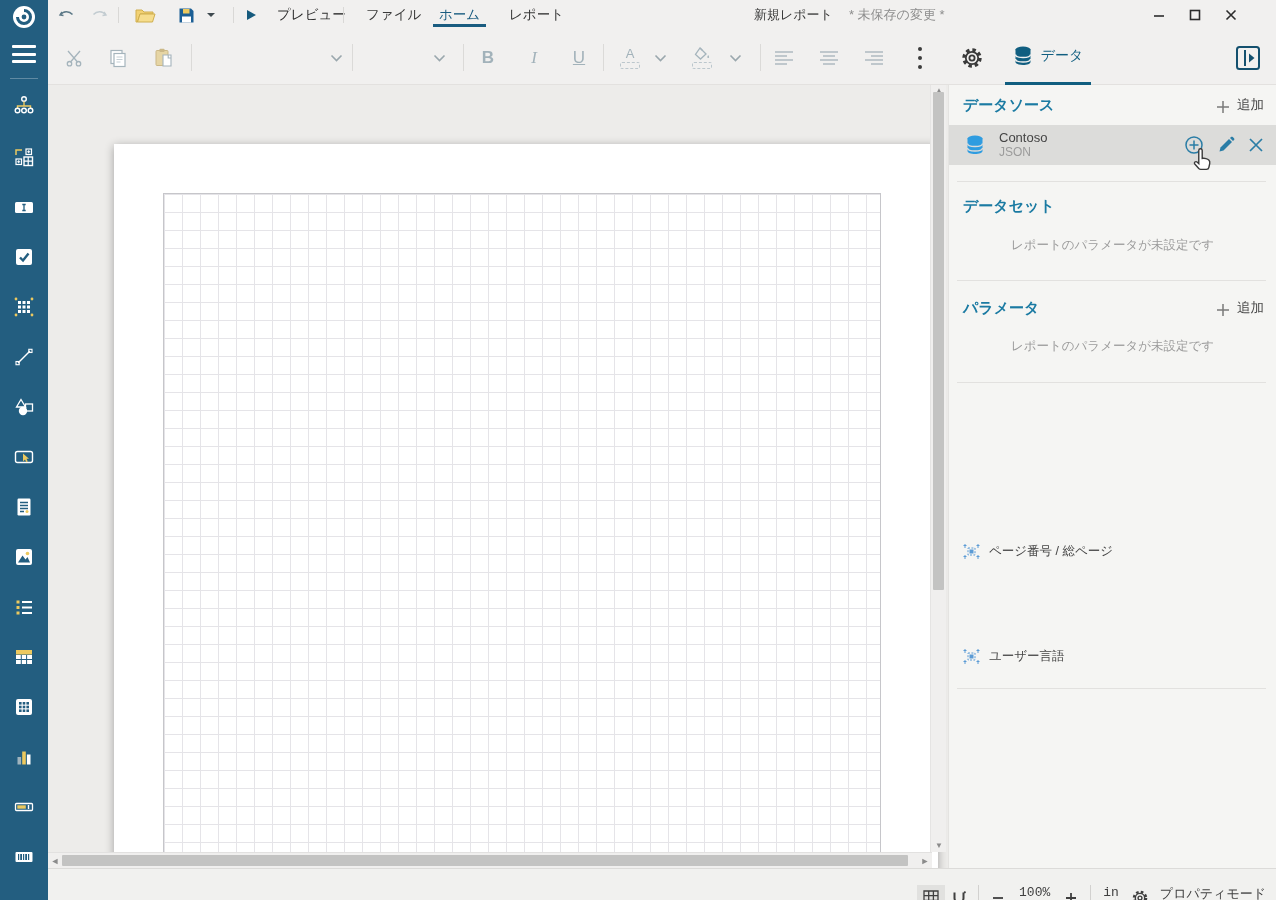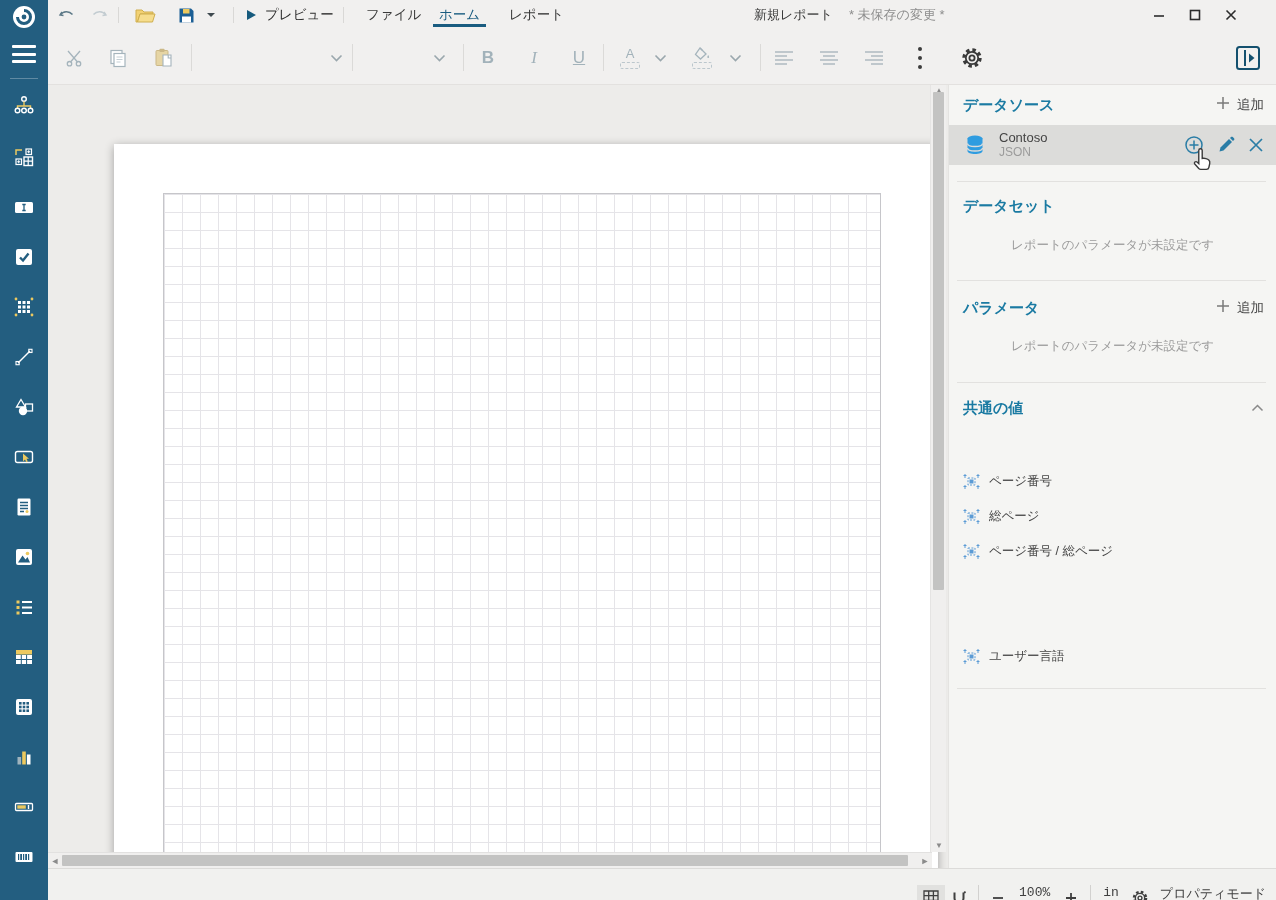--- a/index.html
+++ b/index.html
@@ -17,21 +17,21 @@
 
   
   .titlebar { position:absolute; left:48px; top:0; right:0; height:30px; background:#f1f0ef; }
   .tb-item { position:absolute; top:0; height:30px; display:flex; align-items:center; }
   .tb-sep { position:absolute; top:7px; width:1px; height:16px; background:#d9d8d6; }
   .menu-tab { font-size:13.5px; color:#3a3a3a; padding:0 6px; cursor:pointer; }
   .menu-tab.active { color:#1a5c80; border-bottom:3px solid #1a5c80; padding-top:3px; }
   .doc-title { font-size:13px; color:#3a3a3a; }
   .doc-dirty { font-size:13px; color:#8d8d8d; }
   .win-btn { width:30px; height:30px; display:flex; align-items:center; justify-content:center; cursor:pointer; }
-  .preview-label { font-size:13.5px; color:#2c2c2c; margin-left:8px; }
+  .preview-label { font-size:13.5px; color:#2c2c2c; margin-left:20px; }
 
   
   .toolbar { position:absolute; left:48px; top:30px; right:0; height:55px; background:#f1f0ef; border-bottom:1px solid #e3e1df; }
   .tl-item { position:absolute; top:0; height:55px; display:flex; align-items:center; justify-content:center; }
   .tl-sep { position:absolute; top:14px; width:1px; height:27px; background:#dbdad8; }
   .fmt-letter { font-size:17px; color:#a2b2ba; }
   .fmt-b { font-weight:bold; }
   .fmt-i { font-family:"Liberation Serif", serif; font-style:italic; }
   .fmt-u { text-decoration:underline; }
   .color-stack { display:flex; flex-direction:column; align-items:center; line-height:1; }
@@ -52,21 +52,21 @@
   .hthumb { position:absolute; left:14px; top:2px; width:846px; height:11px; background:#c3c3c2; border-radius:1px; }
   .harrow { position:absolute; top:2px; width:12px; height:12px; color:#8b8b8b; font-size:9px; line-height:12px; text-align:center; }
   .vscroll { position:absolute; left:882px; top:0; width:16px; height:767px; background:#f0efee; border-left:1px solid #e5e4e3; }
   .vthumb { position:absolute; left:2px; top:7px; width:11px; height:498px; background:#c3c3c2; border-radius:1px; }
   .varrow { position:absolute; left:0; width:16px; height:12px; color:#8b8b8b; font-size:8px; line-height:12px; text-align:center; }
 
   
   .panel { position:absolute; left:948px; top:85px; width:328px; height:783px; background:#f5f5f3; border-left:1px solid #e4e3e1; }
   .p-head { position:absolute; left:14px; right:12px; height:22px; display:flex; align-items:center; }
   .p-title { font-size:15px; font-weight:bold; color:#1a7aa2; }
-  .p-add { margin-left:auto; display:flex; align-items:flex-start; gap:7px; cursor:pointer; }
+  .p-add { margin-left:auto; display:flex; align-items:flex-end; gap:7px; cursor:pointer; }
   .p-add span { font-size:13.5px; color:#4a4a4a; }
   .p-div { position:absolute; left:8px; right:10px; height:1px; background:#e2e1df; }
   .p-msg { position:absolute; left:0; right:0; text-align:center; font-size:12.5px; color:#9b9b9b; }
   .ds-row { position:absolute; left:0; right:0; top:40px; height:40px; background:#dcdcda; display:flex; align-items:center; padding:0 12px 0 16px; }
   .ds-texts { margin-left:14px; }
   .ds-name { font-size:13px; color:#444; line-height:1.15; }
   .ds-type { font-size:12px; color:#9b9b9b; line-height:1.15; }
   .ds-actions { margin-left:auto; display:flex; align-items:center; gap:13px; }
   .ds-actions > * { cursor:pointer; }
   .cv-row { position:absolute; left:14px; right:10px; height:35px; display:flex; align-items:center; gap:9px; cursor:pointer; }
@@ -441,20 +441,29 @@
         <span></span>
         <span></span>
     </div>
     <div class="tl-item" style="left:908px; width:32px">
       <svg width="24" height="24" viewBox="0 0 24 24">
         <circle cx="12" cy="12" r="8" fill="none" stroke="#3a3a3a" stroke-width="3.4" stroke-dasharray="3.4 2.9"></circle>
         <circle cx="12" cy="12" r="6.2" fill="none" stroke="#3a3a3a" stroke-width="1.8"></circle>
         <circle cx="12" cy="12" r="2.6" fill="none" stroke="#3a3a3a" stroke-width="1.8"></circle>
       </svg>
     </div>
+    <div class="data-tab">
+      <svg width="20" height="22" viewBox="0 0 20 22">
+        <ellipse cx="10" cy="4.5" rx="7.5" ry="3" fill="#115e80"></ellipse>
+        <path d="M2.5 4.5 V17 C2.5 18.7 5.9 20 10 20 C14.1 20 17.5 18.7 17.5 17 V4.5" fill="#115e80"></path>
+        <path d="M2.5 9.5 C2.5 11.2 5.9 12.5 10 12.5 C14.1 12.5 17.5 11.2 17.5 9.5" fill="none" stroke="#f1f0ef" stroke-width="1.4"></path>
+        <path d="M2.5 14 C2.5 15.7 5.9 17 10 17 C14.1 17 17.5 15.7 17.5 14" fill="none" stroke="#f1f0ef" stroke-width="1.4"></path>
+      </svg>
+      <span class="data-tab-label">データ</span>
+    </div>
     <div class="tl-item" style="left:1185px; width:30px">
       <svg width="26" height="26" viewBox="0 0 26 26">
         <rect x="2" y="2" width="22" height="22" rx="2.5" fill="none" stroke="#14506e" stroke-width="2"></rect>
         <line x1="10" y1="5" x2="10" y2="21" stroke="#14506e" stroke-width="2"></line>
         <path d="M14 8.5 L19.5 13 L14 17.5 Z" fill="#14506e"></path>
       </svg>
     </div>
   </div>
 
   <div class="canvas">
@@ -530,49 +539,21 @@
       <div class="p-add">
         <svg width="14" height="14" viewBox="0 0 14 14">
             <path d="M7 1 V13 M1 7 H13" stroke="#7a7a7a" stroke-width="1.5"></path>
           </svg>
         <span>追加</span>
       </div>
     </div>
     <div class="p-msg" style="top:253px">レポートのパラメータが未設定です</div>
     <div class="p-div" style="top:297px"></div>
 
-    <div class="p-head" style="top:312px">
-      <span class="p-title">共通の値</span>
-      <svg class="chevron-up" width="13" height="8" viewBox="0 0 13 8">
-          <path d="M1.5 6.5 L6.5 1.5 L11.5 6.5" fill="none" stroke="#8a8a8a" stroke-width="1.5"></path>
-        </svg>
-    </div>
-
-    <div class="cv-row" style="top:379px">
-      <svg width="17" height="17" viewBox="0 0 17 17">
-        <path d="M2 1 L2 5 M0.5 2.5 L3.5 2.5" stroke="#5b9bd5" stroke-width="1"></path>
-          <path d="M15 1 L15 5 M13.5 2.5 L16.5 2.5" stroke="#5b9bd5" stroke-width="1"></path>
-        <path d="M2 12 L2 16 M0.5 13.5 L3.5 13.5" stroke="#5b9bd5" stroke-width="1"></path>
-          <path d="M15 12 L15 16 M13.5 13.5 L16.5 13.5" stroke="#5b9bd5" stroke-width="1"></path>
-        <rect x="5" y="5" width="7" height="7" fill="none" stroke="#5b9bd5" stroke-width="1" stroke-dasharray="2 1.4"></rect>
-        <rect x="6.5" y="6.5" width="4" height="4" fill="#5b9bd5"></rect>
-      </svg>
-      <span class="cv-label">ページ番号</span>
-    </div>
-    <div class="cv-row" style="top:414px">
-      <svg width="17" height="17" viewBox="0 0 17 17">
-        <path d="M2 1 L2 5 M0.5 2.5 L3.5 2.5" stroke="#5b9bd5" stroke-width="1"></path>
-          <path d="M15 1 L15 5 M13.5 2.5 L16.5 2.5" stroke="#5b9bd5" stroke-width="1"></path>
-        <path d="M2 12 L2 16 M0.5 13.5 L3.5 13.5" stroke="#5b9bd5" stroke-width="1"></path>
-          <path d="M15 12 L15 16 M13.5 13.5 L16.5 13.5" stroke="#5b9bd5" stroke-width="1"></path>
-        <rect x="5" y="5" width="7" height="7" fill="none" stroke="#5b9bd5" stroke-width="1" stroke-dasharray="2 1.4"></rect>
-        <rect x="6.5" y="6.5" width="4" height="4" fill="#5b9bd5"></rect>
-      </svg>
-      <span class="cv-label">総ページ</span>
-    </div>
+
     <div class="cv-row" style="top:449px">
       <svg width="17" height="17" viewBox="0 0 17 17">
         <path d="M2 1 L2 5 M0.5 2.5 L3.5 2.5" stroke="#5b9bd5" stroke-width="1"></path>
           <path d="M15 1 L15 5 M13.5 2.5 L16.5 2.5" stroke="#5b9bd5" stroke-width="1"></path>
         <path d="M2 12 L2 16 M0.5 13.5 L3.5 13.5" stroke="#5b9bd5" stroke-width="1"></path>
           <path d="M15 12 L15 16 M13.5 13.5 L16.5 13.5" stroke="#5b9bd5" stroke-width="1"></path>
         <rect x="5" y="5" width="7" height="7" fill="none" stroke="#5b9bd5" stroke-width="1" stroke-dasharray="2 1.4"></rect>
         <rect x="6.5" y="6.5" width="4" height="4" fill="#5b9bd5"></rect>
       </svg>
       <span class="cv-label">ページ番号 / 総ページ</span>

